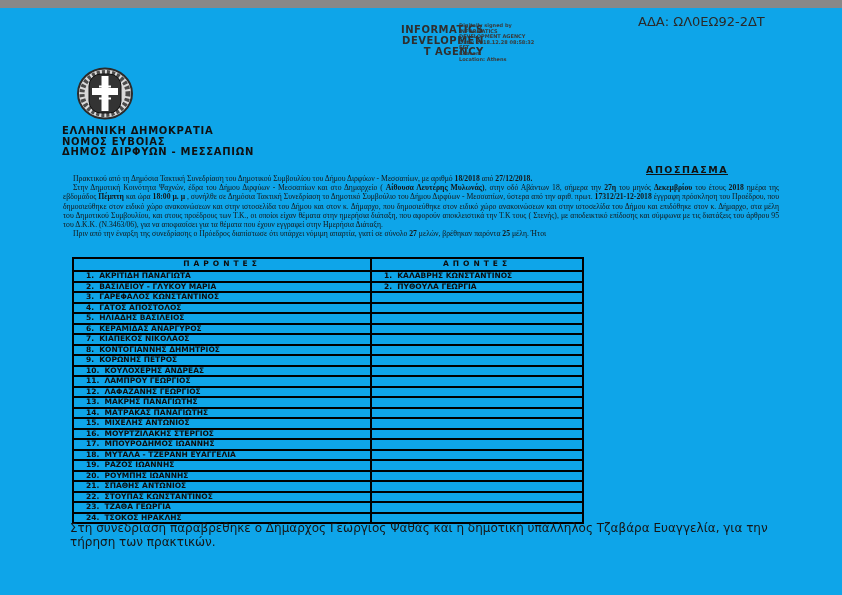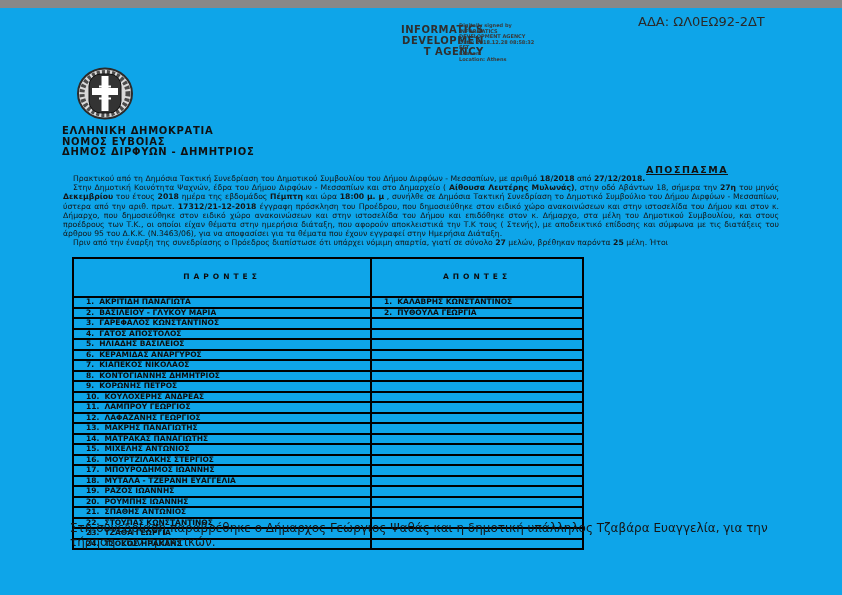--- a/index.html
+++ b/index.html
@@ -27,36 +27,36 @@
   }
   
   .title{
     position:absolute;left:0;top:156px;width:728px;text-align:right;
     font-size:9.5px;font-weight:bold;letter-spacing:1.5px;
     text-decoration:underline;color:#111;
   }
   
   .body-text{
     position:absolute;left:63px;top:166px;width:716px;
-    font-size:7.7px;line-height:9.2px;text-align:justify;color:#151515;
+    font-size:7.7px;line-height:9.2px;text-align:justify;color:#151515;font-family:Liberation Serif, serif;
   }
   .body-text p{margin:0;text-indent:10px;}
   
   .att-table{
     position:absolute;left:72px;top:249px;width:510px;
     border-collapse:collapse;table-layout:fixed;
   }
   .att-table col.c-present{width:298px;}
   .att-table col.c-absent{width:212px;}
   .att-table td,.att-table th{
     border:2px solid #000;height:8px;line-height:8.5px;
     font-size:7.5px;font-weight:bold;padding:0 2px 0 12px;
     overflow:hidden;white-space:nowrap;color:#0d0d0d;
   }
-  .att-table th{text-align:center;letter-spacing:4px;height:9px;padding:14px 0;}
+  .att-table th{text-align:center;letter-spacing:4px;height:9px;padding:1px 0;}
   
   .closing{
     position:absolute;left:70px;top:513px;width:720px;
     font-size:12px;color:#151515;
   }
   b{font-weight:bold;}
 </style>
 </head>
 <body>
 
@@ -81,21 +81,21 @@
     <rect x="15" y="7" width="32" height="39" rx="12" fill="#333333" stroke="#111" stroke-width="1"></rect>
     <rect x="27.5" y="9" width="7" height="35" fill="#ffffff"></rect>
     <rect x="18" y="21" width="26" height="7" fill="#ffffff"></rect>
     <rect x="25" y="18.5" width="12" height="2" fill="#ffffff"></rect>
     <rect x="25" y="30.5" width="12" height="2" fill="#ffffff"></rect>
   </svg>
 
   <div class="gov">
     <div>ΕΛΛΗΝΙΚΗ ΔΗΜΟΚΡΑΤΙΑ</div>
     <div>ΝΟΜΟΣ ΕΥΒΟΙΑΣ</div>
-    <div>ΔΗΜΟΣ ΔΙΡΦΥΩΝ - ΔΗΜΗΤΡΙΟΣ</div>
+    <div>ΔΗΜΟΣ ΔΙΡΦΥΩΝ - ΜΕΣΣΑΠΙΩΝ</div>
   </div>
 
   <div class="title">ΑΠΟΣΠΑΣΜΑ</div>
 
   <div class="body-text">
     <p><span>Πρακτικού από τη Δημόσια Τακτική Συνεδρίαση του Δημοτικού Συμβουλίου του Δήμου Διρφύων - Μεσσαπίων, με αριθμό </span><b>18/2018</b><span> από </span><b>27/12/2018.</b></p>
     <p><span>Στην Δημοτική Κοινότητα Ψαχνών, έδρα του Δήμου Διρφύων - Μεσσαπίων και στο Δημαρχείο ( </span><b>Αίθουσα Λευτέρης Μυλωνάς)</b><span>,  στην οδό Αβάντων 18,  σήμερα την </span><b>27η</b><span> του μηνός </span><b>Δεκεμβρίου</b><span> του έτους </span><b>2018</b><span> ημέρα της εβδομάδος </span><b>Πέμπτη</b><span> και ώρα </span><b>18:00</b><span>      </span><b>μ. μ</b><span> , συνήλθε σε Δημόσια Τακτική Συνεδρίαση το Δημοτικό Συμβούλιο του Δήμου Διρφύων - Μεσσαπίων, ύστερα από την αριθ. πρωτ. </span><b>17312/21-12-2018</b><span> έγγραφη πρόσκληση του Προέδρου, που δημοσιεύθηκε στον ειδικό χώρο ανακοινώσεων και στην ιστοσελίδα του Δήμου και στον κ. Δήμαρχο, που δημοσιεύθηκε στον ειδικό χώρο ανακοινώσεων και στην ιστοσελίδα του Δήμου και  επιδόθηκε στον κ. Δήμαρχο,  στα μέλη του Δημοτικού Συμβουλίου, και στους προέδρους των Τ.Κ., οι οποίοι είχαν θέματα  στην ημερήσια διάταξη, που αφορούν αποκλειστικά την Τ.Κ τους ( Στενής),  με αποδεικτικό επίδοσης και σύμφωνα με τις διατάξεις του άρθρου 95 του Δ.Κ.Κ. (Ν.3463/06), για να αποφασίσει για τα θέματα που έχουν εγγραφεί στην Ημερήσια Διάταξη.</span></p>
     <p><span>Πριν από την έναρξη της συνεδρίασης ο Πρόεδρος διαπίστωσε ότι υπάρχει νόμιμη απαρτία, γιατί σε σύνολο  </span><b>27</b><span> μελών, βρέθηκαν παρόντα  </span><b>25</b><span> μέλη. Ήτοι</span></p>
   </div>
 

